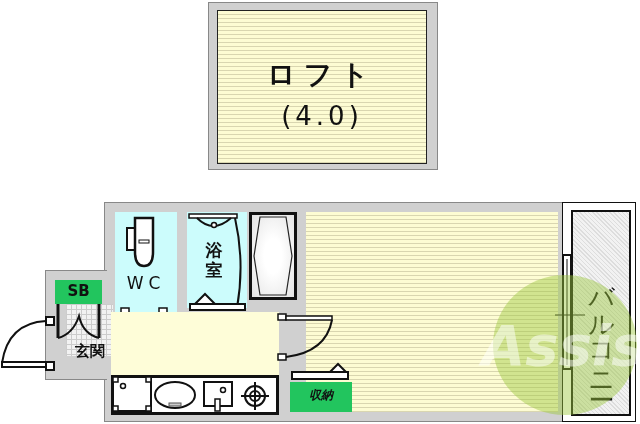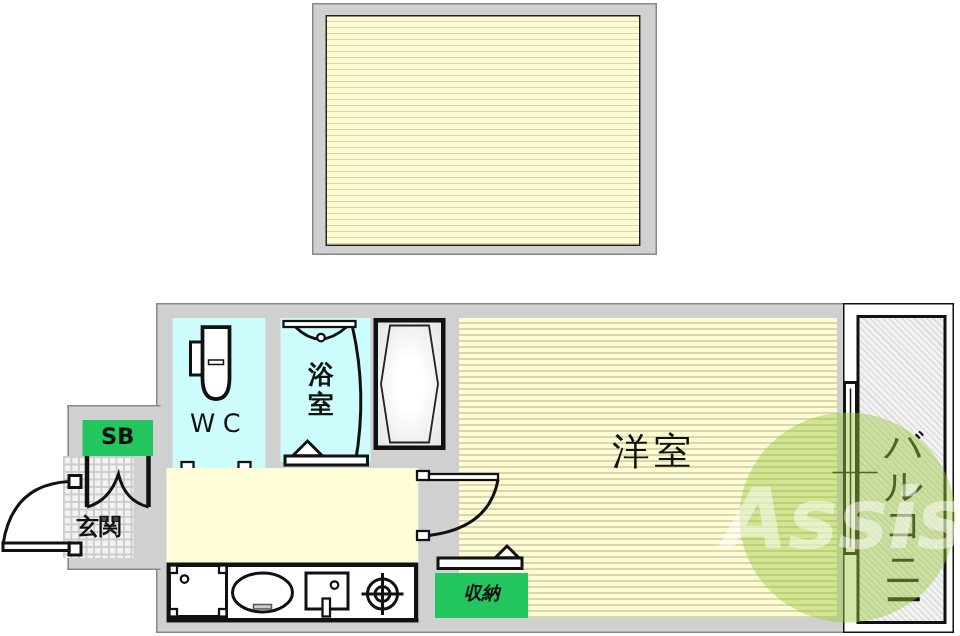--- a/index.html
+++ b/index.html
@@ -14,31 +14,33 @@
   .hatch{background-color:#f2f2f2;background-image:repeating-linear-gradient(45deg,#ddd 0,#ddd 1px,transparent 1px,transparent 3px);}
   .label{color:#111;text-align:center;line-height:1;white-space:nowrap;}
   .bold{font-weight:bold;}
   svg{position:absolute;overflow:visible;}
 </style>
 </head>
 <body>
 
 <div class="abs wall" style="left:208px;top:2px;width:230px;height:168px;border:1px solid #888;"></div>
 <div class="abs floor-lines" style="left:217px;top:10px;width:210px;height:154px;border:1.5px solid #222;">
+  <div class="abs label bold" style="left:0;width:100%;top:50px;font-size:28px;letter-spacing:8px;">ロフト</div>
+  <div class="abs label" style="left:0;width:100%;top:92px;font-size:26px;letter-spacing:4px;">(4.0)</div>
 </div>
 
 <div class="abs wall" style="left:104px;top:202px;width:462px;height:220px;border:1px solid #888;"></div>
 
 <div class="abs wall" style="left:45px;top:270px;width:62px;height:110px;border:1px solid #888;border-right:none;"></div>
 
 <div class="abs pink" style="left:55px;top:280px;width:47px;height:24px;">
   <div class="abs label bold" style="left:0;width:100%;top:4px;font-size:15px;">SB</div>
 </div>
 
-<div class="abs tile" style="left:42px;top:304px;width:47px;height:68px;">
+<div class="abs tile" style="left:66px;top:304px;width:47px;height:52px;">
   <div class="abs label bold" style="left:2px;width:44px;top:40px;font-size:15px;">玄関</div>
 </div>
 <svg style="left:55px;top:304px;" width="47" height="40">
   <path d="M3 0 V34 M44 0 V34" stroke="#111" stroke-width="3" fill="none"></path>
   <path d="M3 34 Q18 30 24 12 Q28 30 44 34" stroke="#111" stroke-width="2" fill="none"></path>
 </svg>
 
 <svg style="left:0;top:313px;" width="60" height="60">
   <rect x="46" y="4" width="8" height="8" fill="#fff" stroke="#111" stroke-width="2"></rect>
   <rect x="46" y="49" width="8" height="8" fill="#fff" stroke="#111" stroke-width="2"></rect>
@@ -101,21 +103,20 @@
   <circle cx="23" cy="13" r="2.5" fill="#fff" stroke="#111" stroke-width="1.5"></circle>
   <rect x="15" y="22" width="5" height="12" fill="#fff" stroke="#111" stroke-width="1.5"></rect>
 </svg>
 <svg style="left:238px;top:380px;" width="34" height="32">
   <circle cx="17" cy="16" r="10" fill="#fff" stroke="#111" stroke-width="2"></circle>
   <circle cx="17" cy="16" r="5" fill="#fff" stroke="#111" stroke-width="2"></circle>
   <path d="M17 2 V30 M3 16 H31" stroke="#111" stroke-width="2"></path>
 </svg>
 
 <div class="abs floor-lines" style="left:306px;top:212px;width:252px;height:200px;">
-  <div class="abs label" style="left:90px;width:80px;top:76px;font-size:25px;letter-spacing:3px;">洋室</div>
 </div>
 
 <div class="abs wall" style="left:279px;top:312px;width:12px;height:100px;"></div>
 
 <svg style="left:276px;top:312px;" width="60" height="50">
   <rect x="2" y="2" width="8" height="6" fill="#fff" stroke="#111" stroke-width="1.5"></rect>
   <rect x="2" y="42" width="8" height="6" fill="#fff" stroke="#111" stroke-width="1.5"></rect>
   <rect x="10" y="4" width="46" height="4" fill="#fff" stroke="#111" stroke-width="1.5"></rect>
   <path d="M56 8 Q50 40 10 45" stroke="#111" stroke-width="2" fill="none"></path>
 </svg>

